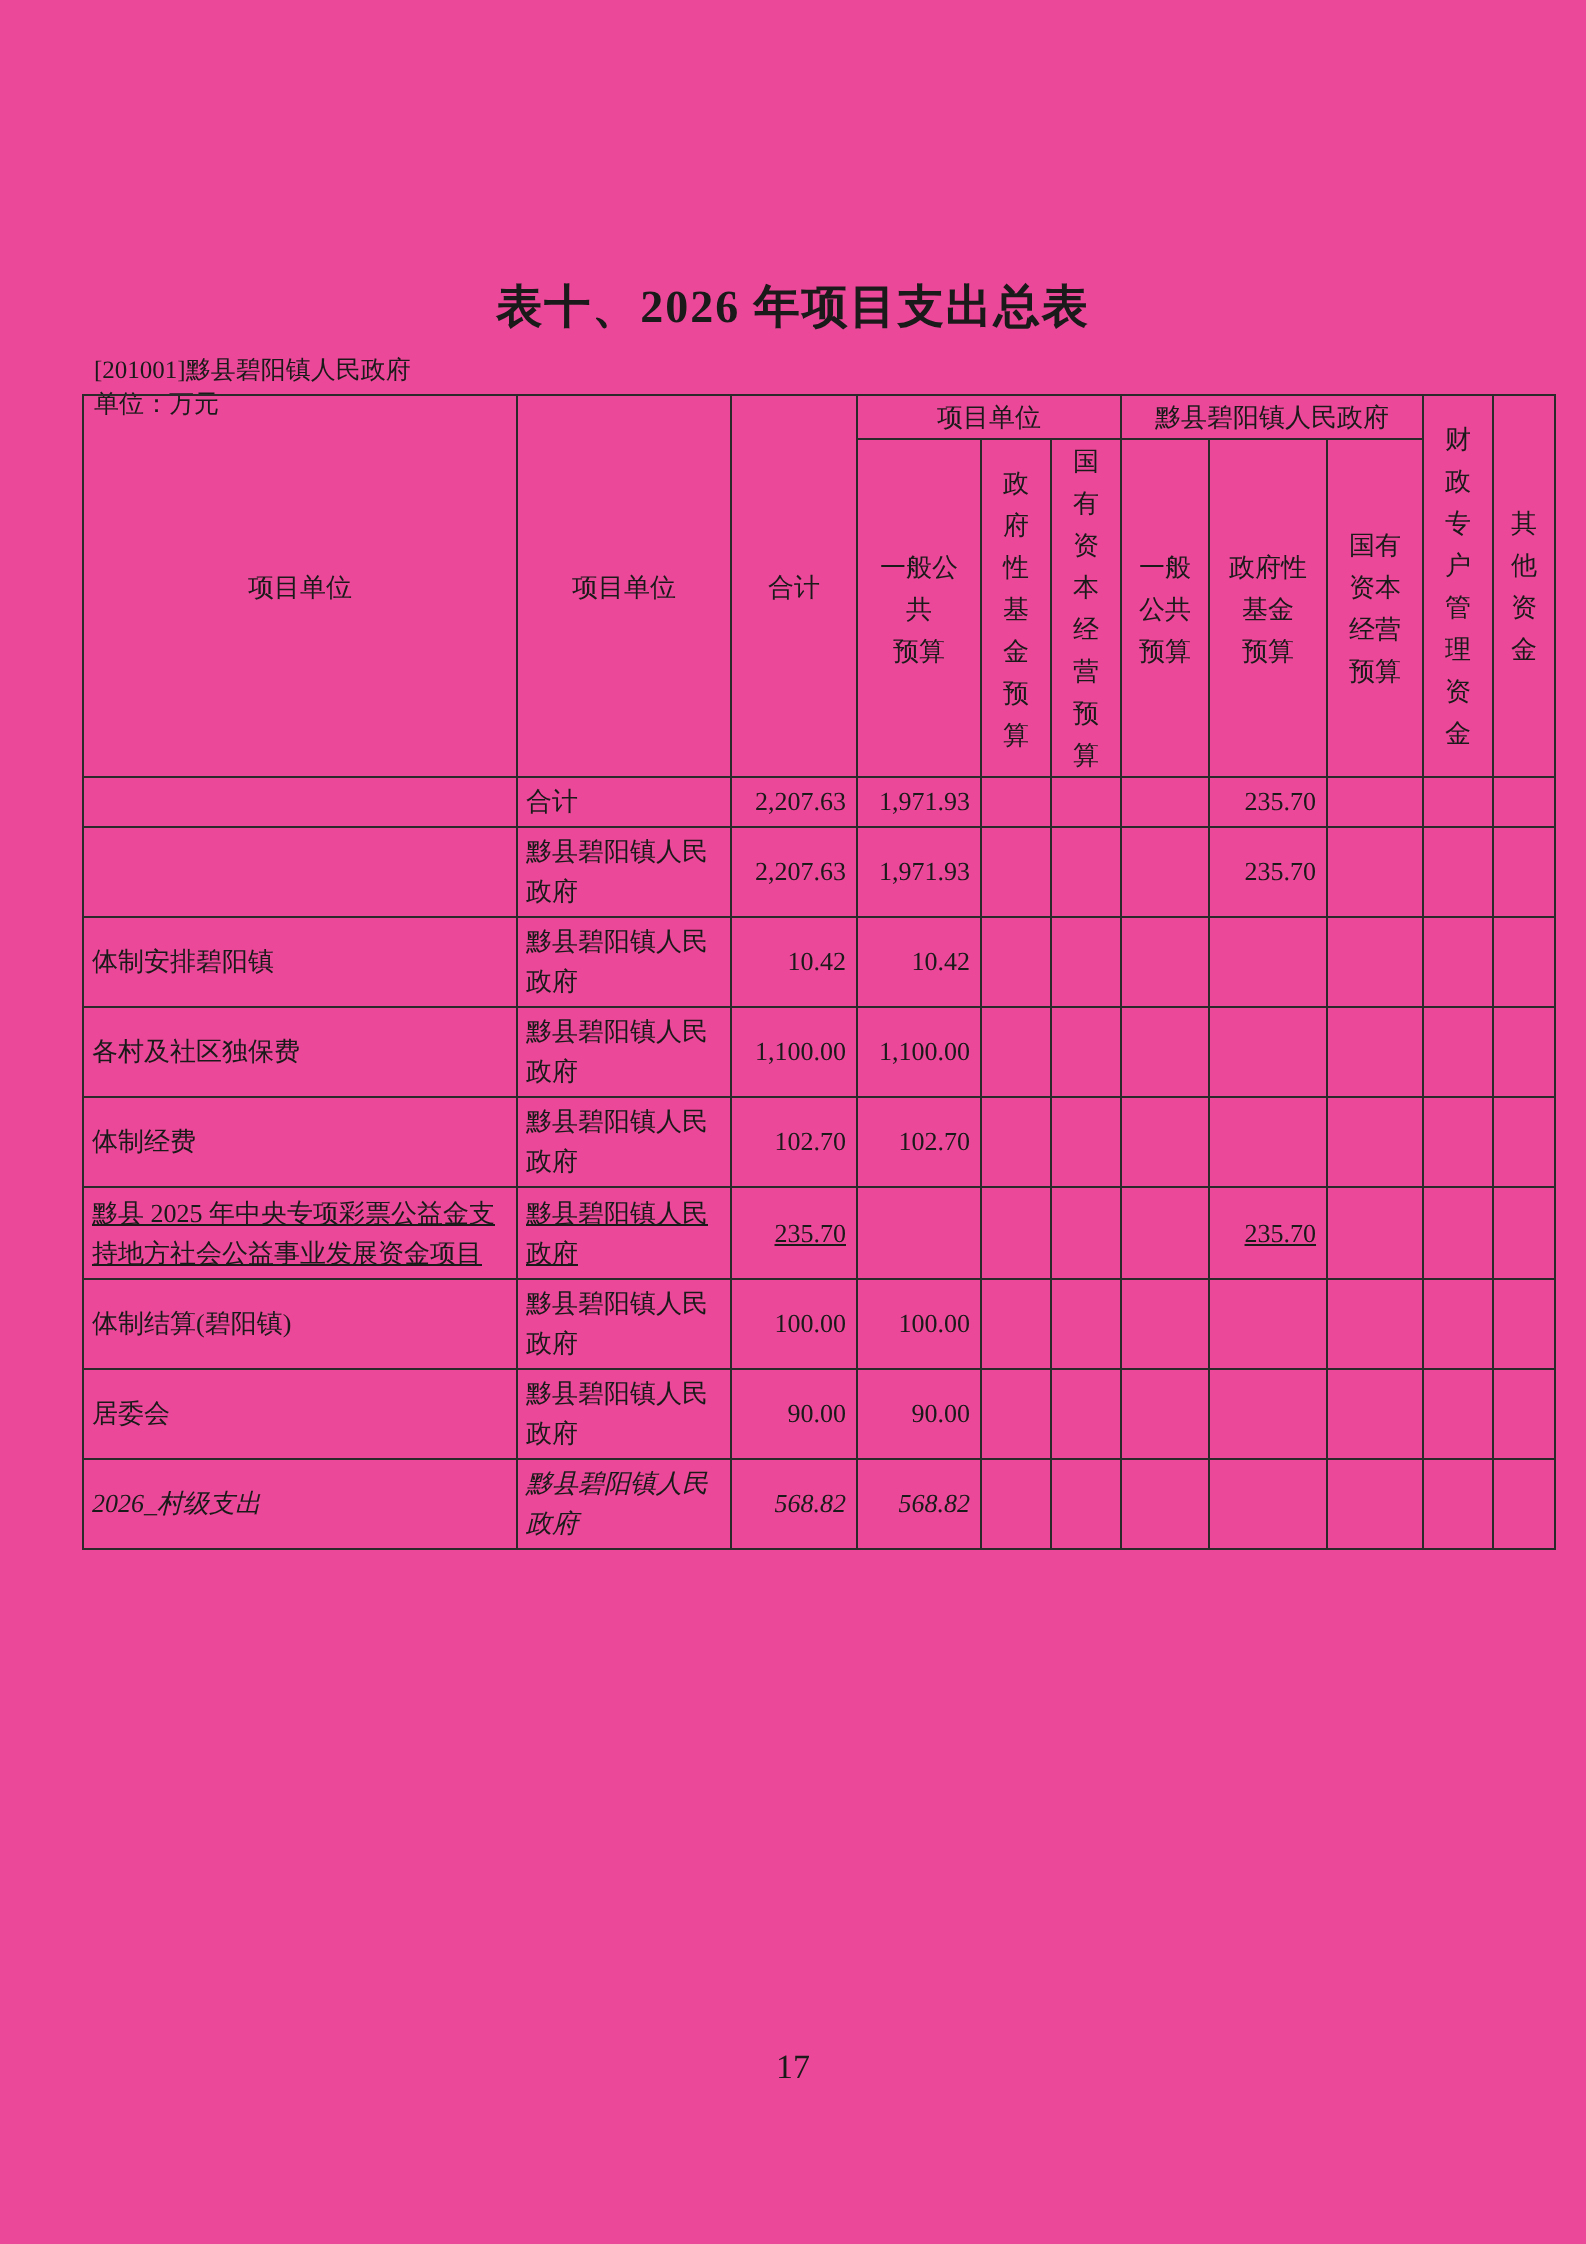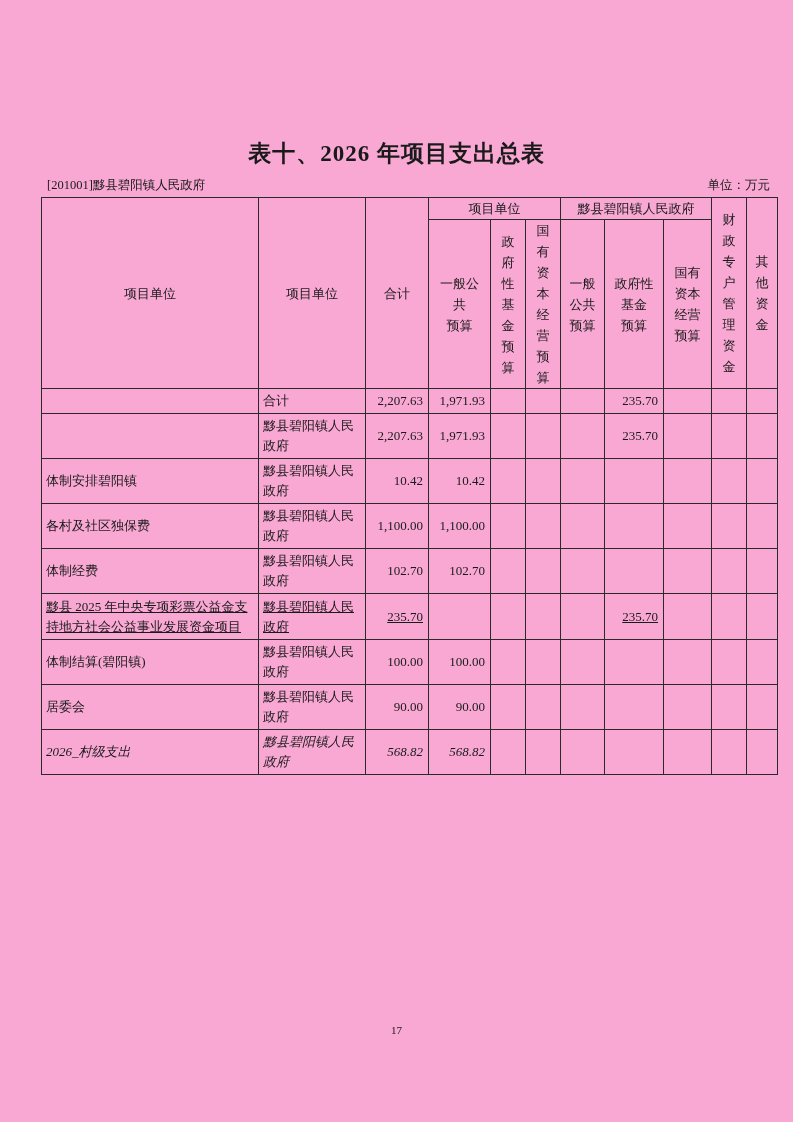--- a/index.html
+++ b/index.html
@@ -1,21 +1,21 @@
 <!DOCTYPE html>
 <html><head>
 <meta charset="utf-8">
 <style>
   html, body { margin: 0; padding: 0; background: #e8e8e8; }
   .page {
     position: relative;
     width: 793px;
     height: 1122px;
     margin: 0 auto;
-    background: #f9a8d4;
+    background: #ec4899;
     font-family: "Liberation Serif", "DejaVu Serif", serif;
     color: #1a1a1a;
     overflow: hidden;
   }
   .doc-title {
     position: absolute;
     top: 138px;
     left: 0;
     width: 100%;
     text-align: center;
@@ -25,20 +25,21 @@
     margin: 0;
   }
   .meta-row {
     position: absolute;
     top: 177px;
     left: 47px;
     width: 723px;
     display: flex;
     justify-content: space-between;
     font-size: 12.5px;
+    flex-direction: column;
   }
   table.budget {
     position: absolute;
     left: 41px;
     top: 197px;
     width: 736px;
     border-collapse: collapse;
     table-layout: fixed;
     font-size: 13px;
   }
@@ -70,21 +71,21 @@
     text-align: right;
     padding: 0 5px 0 1px;
     white-space: nowrap;
   }
   .page-number {
     position: absolute;
     top: 1024px;
     left: 0;
     width: 100%;
     text-align: center;
-    font-size: 11px;
+    font-size: 17px;
   }
 </style>
 </head>
 <body>
 
 <div class="page">
 
   <h1 class="doc-title">表十、2026 年项目支出总表</h1>
 
   <div class="meta-row">

